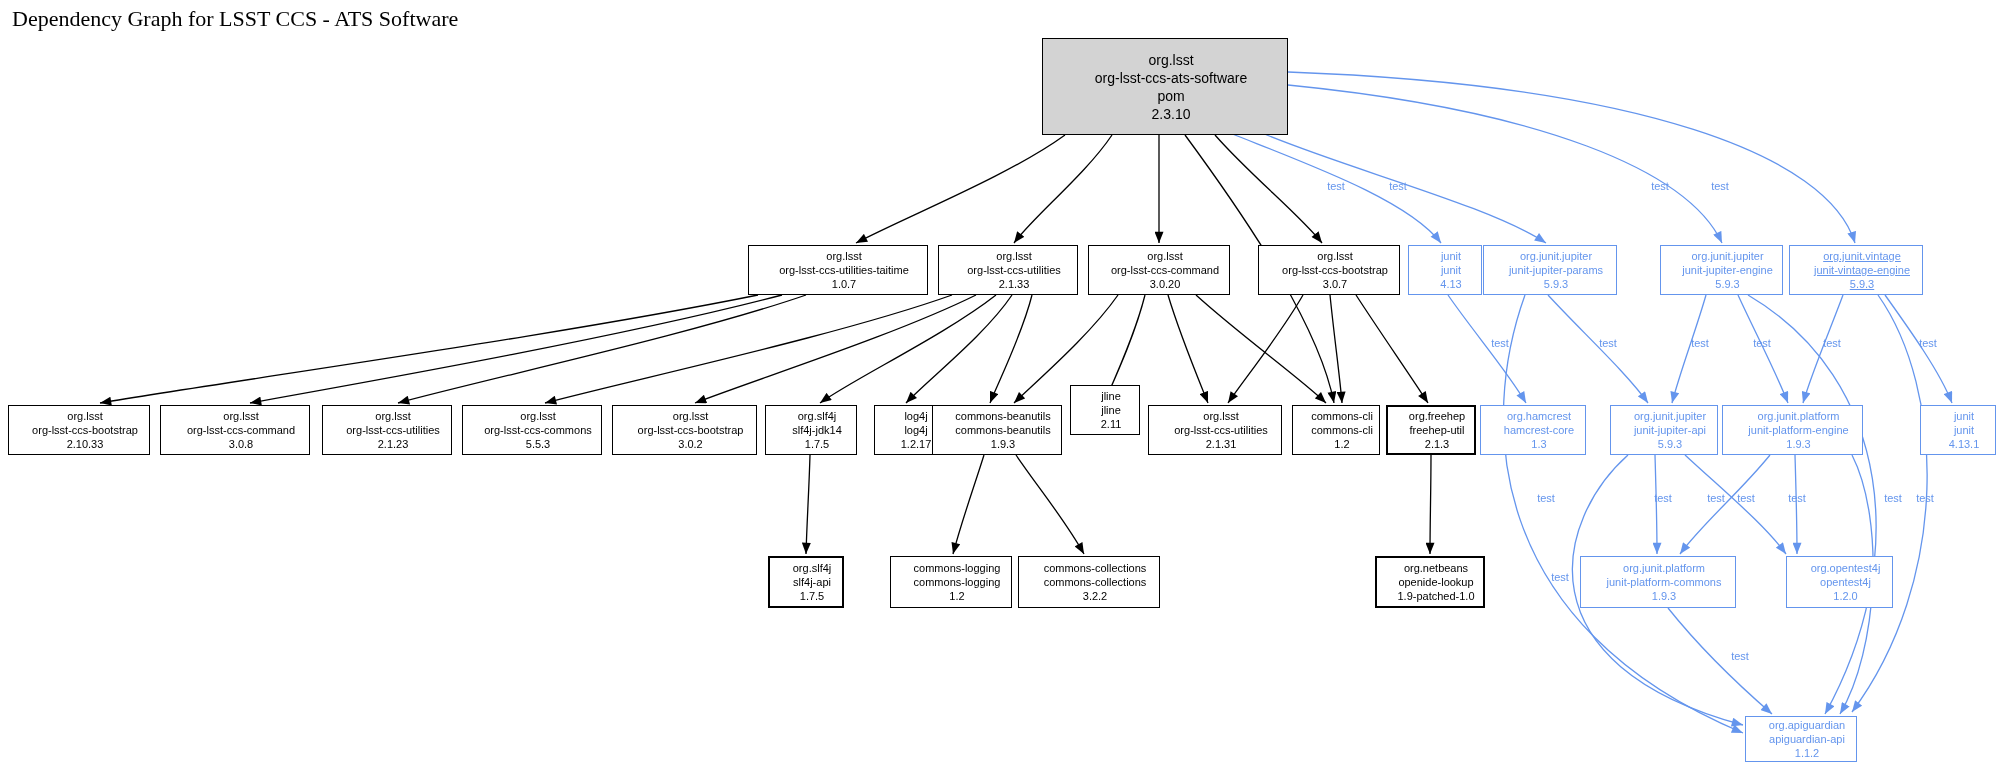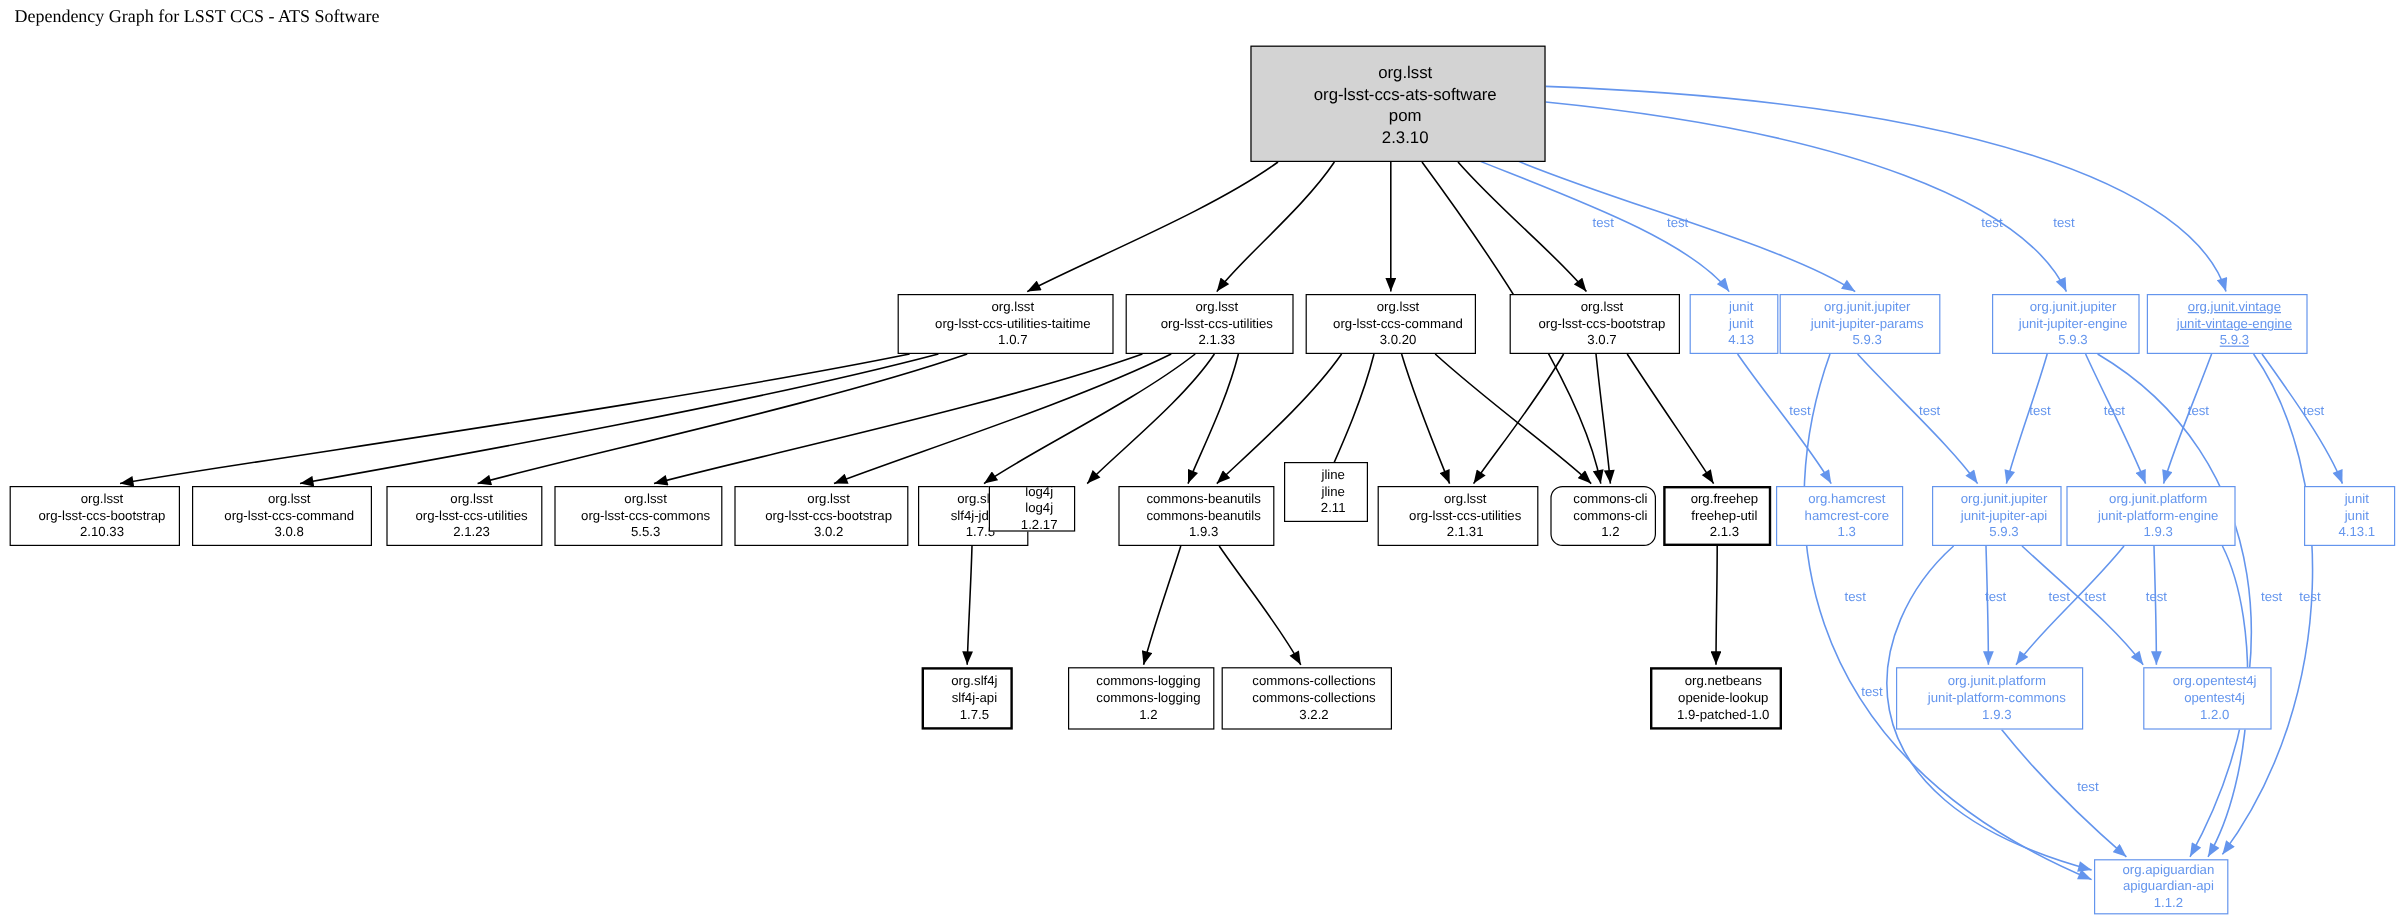--- a/index.html
+++ b/index.html
@@ -7,21 +7,21 @@
     --dep-color:#000000;
     --root-fill:#d3d3d3;
     --node-fill:#ffffff;
   }
   html,body{margin:0;padding:0;background:#fff;}
   body{width:1997px;height:768px;overflow:hidden;position:relative;
        font-family:"Liberation Sans",sans-serif;}
   .graph-title{
     position:absolute;left:12px;top:6px;
     font-family:"Liberation Serif","DejaVu Serif",serif;
-    font-size:15px;color:#000;white-space:nowrap;text-align:center;
+    font-size:22px;color:#000;white-space:nowrap;text-align:center;
   }
   #canvas{position:absolute;left:0;top:0;width:1997px;height:768px;}
   #edges-svg{position:absolute;left:0;top:0;}
   .edge{fill:none;stroke-width:1.3px;}
   .edge.dep{stroke:var(--dep-color);}
   .edge.test{stroke:var(--test-color);}
   .arrowhead-dep{fill:var(--dep-color);}
   .arrowhead-test{fill:var(--test-color);}
   .node{
     position:absolute;box-sizing:border-box;
@@ -188,41 +188,41 @@
       <div class="node dep" style="left: 612px; top: 405px; width: 145px; height: 50px;">
         <div class="nline">org.lsst</div>
         <div class="nline">org-lsst-ccs-bootstrap</div>
         <div class="nline">3.0.2</div>
       </div>
       <div class="node dep" style="left: 765px; top: 405px; width: 92px; height: 50px;">
         <div class="nline">org.slf4j</div>
         <div class="nline">slf4j-jdk14</div>
         <div class="nline">1.7.5</div>
       </div>
-      <div class="node dep" style="left: 824px; top: 405px; width: 72px; height: 38px;">
+      <div class="node dep" style="left: 874px; top: 405px; width: 72px; height: 50px;">
         <div class="nline">log4j</div>
         <div class="nline">log4j</div>
         <div class="nline">1.2.17</div>
       </div>
       <div class="node dep" style="left: 932px; top: 405px; width: 130px; height: 50px;">
         <div class="nline">commons-beanutils</div>
         <div class="nline">commons-beanutils</div>
         <div class="nline">1.9.3</div>
       </div>
       <div class="node dep" style="left: 1070px; top: 385px; width: 70px; height: 50px;">
         <div class="nline">jline</div>
         <div class="nline">jline</div>
         <div class="nline">2.11</div>
       </div>
       <div class="node dep" style="left: 1148px; top: 405px; width: 134px; height: 50px;">
         <div class="nline">org.lsst</div>
         <div class="nline">org-lsst-ccs-utilities</div>
         <div class="nline">2.1.31</div>
       </div>
-      <div class="node dep" style="left: 1292px; top: 405px; width: 88px; height: 50px; border-radius: 10px;">
+      <div class="node dep" style="left: 1292px; top: 405px; width: 88px; height: 50px;">
         <div class="nline">commons-cli</div>
         <div class="nline">commons-cli</div>
         <div class="nline">1.2</div>
       </div>
       <div class="node dep thick" style="left: 1386px; top: 405px; width: 90px; height: 50px;">
         <div class="nline">org.freehep</div>
         <div class="nline">freehep-util</div>
         <div class="nline">2.1.3</div>
       </div>
       <div class="node test" style="left: 1480px; top: 405px; width: 106px; height: 50px;">

